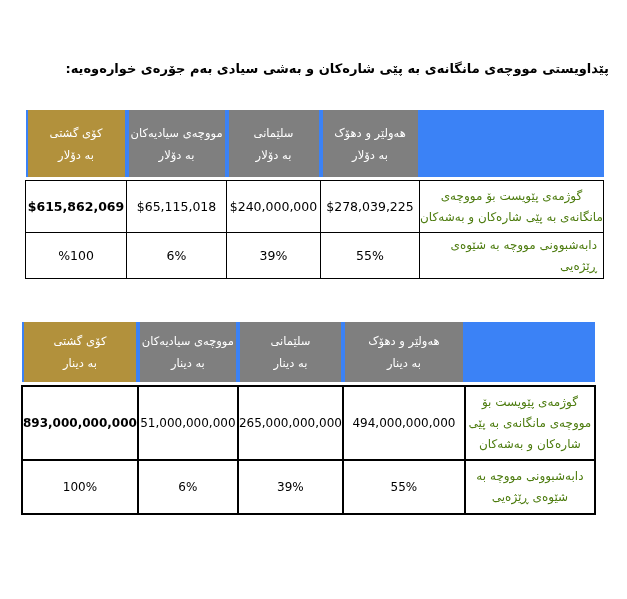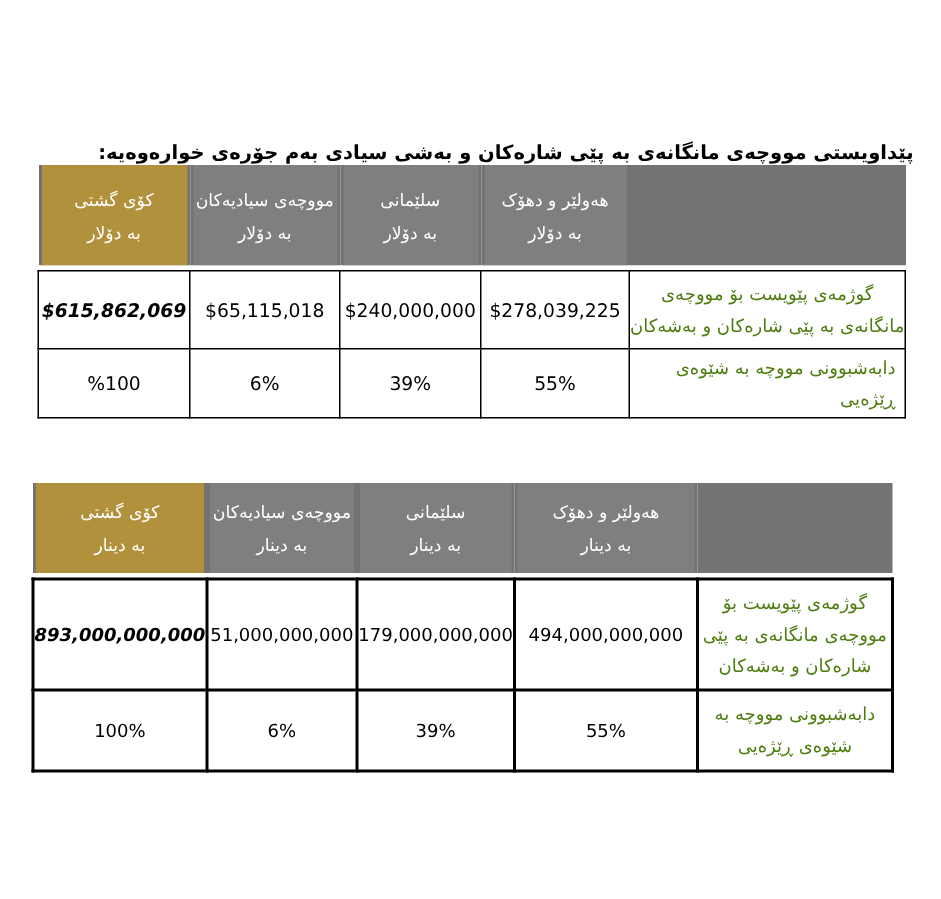--- a/index.html
+++ b/index.html
@@ -13,36 +13,35 @@
   }
 
   .title {
     position: absolute;
     top: 61px; left: 20px; right: 18px;
     direction: rtl;
     text-align: right;
     font-size: 13px;
     font-weight: bold;
     color: #000000;
-    margin-top: 34px;
   }
 
   table.tbl {
     position: absolute;
     border-collapse: collapse;
     table-layout: fixed;
     direction: rtl;
   }
   table.tbl td { padding: 0; }
 
   #table-dollar { top: 110px; left: 25px; }
   #table-dinar  { top: 322px; left: 21px; }
 
   
-  .hrow td { border: none; background: #737373; }
+  .hrow td { border: none; background: #3b82f6; }
   .hbox {
     margin: 0 2px;
     display: flex;
     flex-direction: column;
     align-items: center;
     justify-content: center;
     gap: 8px;
     color: #ffffff;
     font-size: 11.5px;
     text-align: center;
@@ -58,21 +57,21 @@
   .t-dollar .dcell { border: 1px solid #000000; }
   .t-dinar  .dcell { border: 2px solid #000000; }
 
   .num {
     text-align: center;
     vertical-align: middle;
     color: #000000;
     font-size: 12.5px;
   }
   .t-dinar .num { font-size: 12px; margin-left: 10px; }
-  .total-val { font-weight: bold; font-style: italic; }
+  .total-val { font-weight: bold; }
 
   .label-cell {
     font-size: 12px;
     color: #4d7c0f;
     text-align: center;
     vertical-align: middle;
     padding: 4px 8px;
     line-height: 1.75;
   }
   .t-dollar .r2 .label-cell { text-align: right; padding-right: 6px; }
@@ -178,21 +177,21 @@
           <span>بە دینار</span>
         </div>
       </td>
     </tr>
     <tr class="gaprow">
         <td colspan="5"></td>
       </tr>
     <tr class="r1">
       <td class="dcell label-cell">گوژمەی پێویست بۆ مووچەی مانگانەی بە پێی شارەکان و بەشەکان</td>
       <td class="dcell num">494,000,000,000</td>
-      <td class="dcell num">179,000,000,000</td>
+      <td class="dcell num">265,000,000,000</td>
       <td class="dcell num">51,000,000,000</td>
       <td class="dcell num total-val">893,000,000,000</td>
     </tr>
     <tr class="r2">
       <td class="dcell label-cell">دابەشبوونی مووچە بە شێوەی ڕێژەیی</td>
       <td class="dcell num">55%</td>
       <td class="dcell num">39%</td>
       <td class="dcell num">6%</td>
       <td class="dcell num">100%</td>
     </tr>

